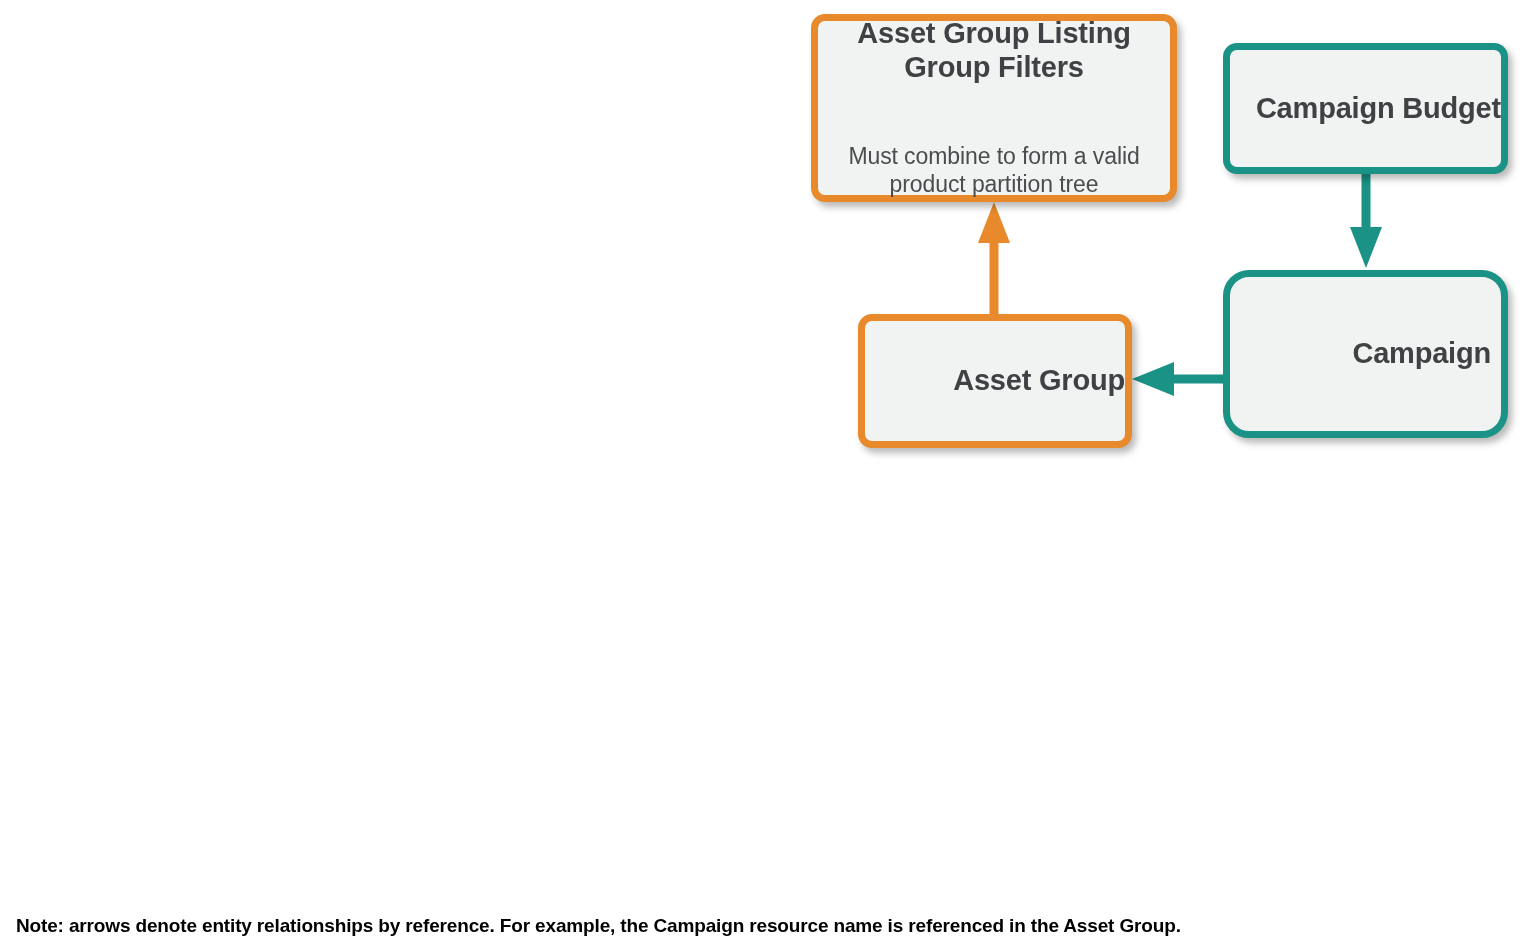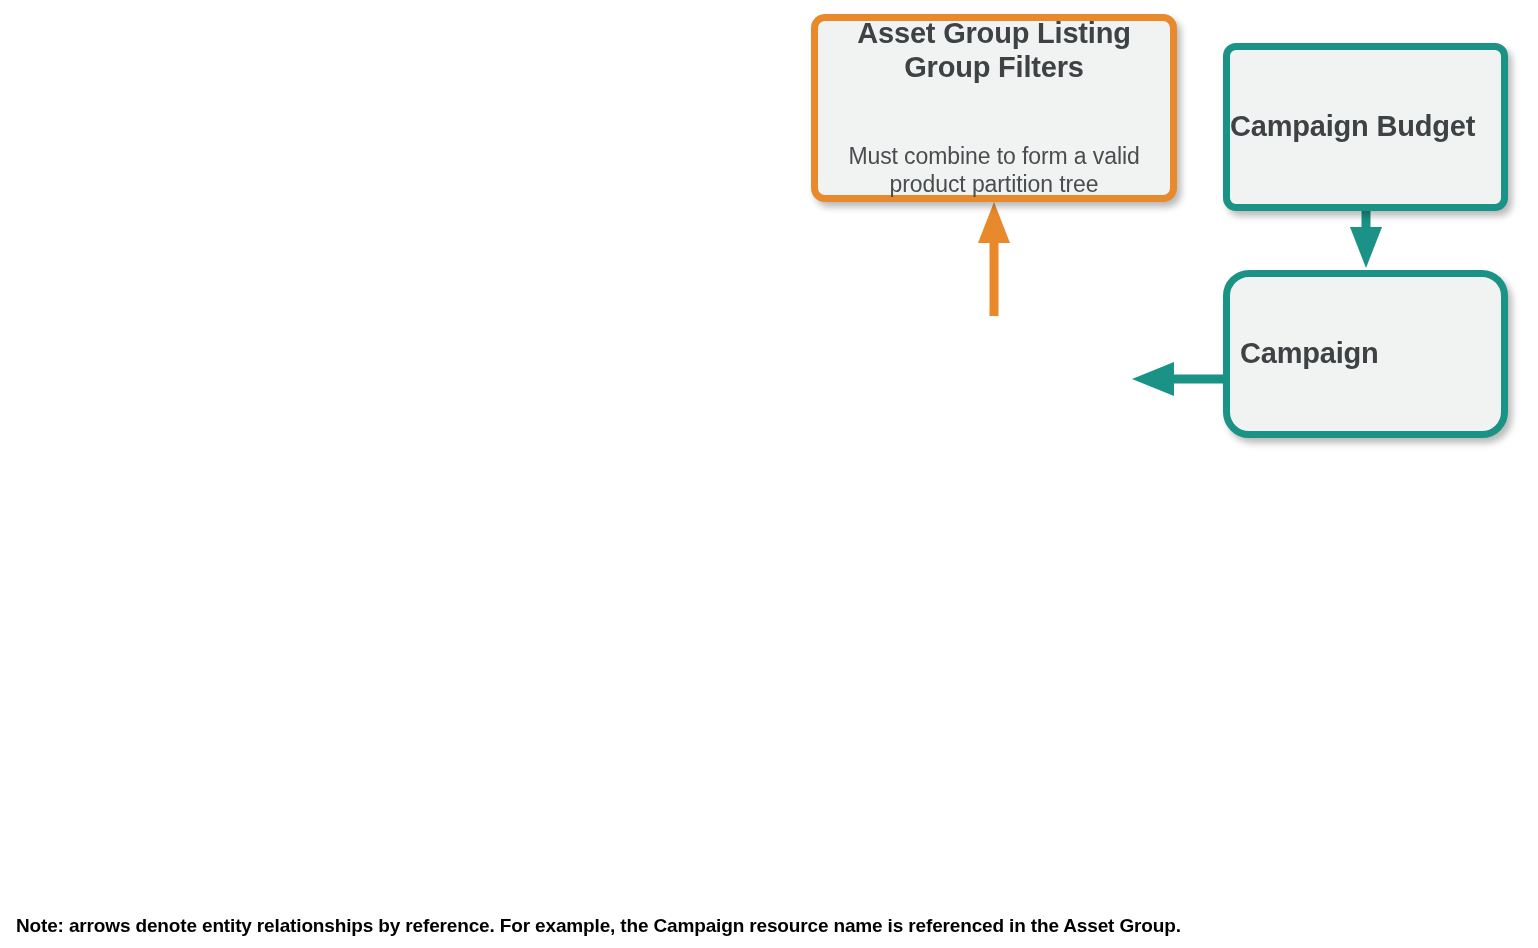--- a/index.html
+++ b/index.html
@@ -34,21 +34,21 @@
   
   .node {
     position: absolute;
     box-sizing: border-box;
     background: #f1f3f2;
     border-style: solid;
     border-width: 7px;
     border-radius: 14px;
     display: flex;
     flex-direction: column;
-    align-items: flex-start;
+    align-items: flex-end;
     justify-content: center;
     text-align: center;
     z-index: 3;
     box-shadow: 4px 5px 7px rgba(0,0,0,0.28);
     gap: 39px;
   }
   .node.orange { border-color: #e8892b; }
   .node.teal   { border-color: #1a9285; }
 
   .node-title {
@@ -66,21 +66,21 @@
     margin-top: 19px;
     letter-spacing: -0.1px;
   }
 
   
   #node-aglgf {
     left: 811px;  top: 14px;   width: 366px; height: 188px;
     padding: 0 12px;
   }
   #node-campaign-budget {
-    left: 1223px; top: 43px;   width: 285px; height: 168px; border-radius: 13px;
+    left: 1223px; top: 43px;   width: 285px; height: 131px;
   }
   #node-asset-group {
     left: 858px;  top: 314px;  width: 274px; height: 134px;
   }
   #node-campaign {
     left: 1223px; top: 270px;  width: 285px; height: 168px;
     padding: 0 10px;
     border-radius: 26px;
   }
 
@@ -122,20 +122,23 @@
 
   <div class="node orange" id="node-aglgf">
     <div class="node-title">Asset Group Listing Group Filters</div>
     <div class="node-desc">Must combine to form a valid product partition tree</div>
   </div>
 
   <div class="node teal" id="node-campaign-budget">
     <div class="node-title">Campaign Budget</div>
   </div>
 
+  <div class="node orange" id="node-asset-group">
+    <div class="node-title">Asset Group</div>
+  </div>
 
   <div class="node teal" id="node-campaign">
     <div class="node-title">Campaign</div>
   </div>
 
   <div id="footnote">Note: arrows denote entity relationships by reference. For example, the Campaign resource name is referenced in the Asset Group.</div>
 
 </div>
 
 </body></html>

